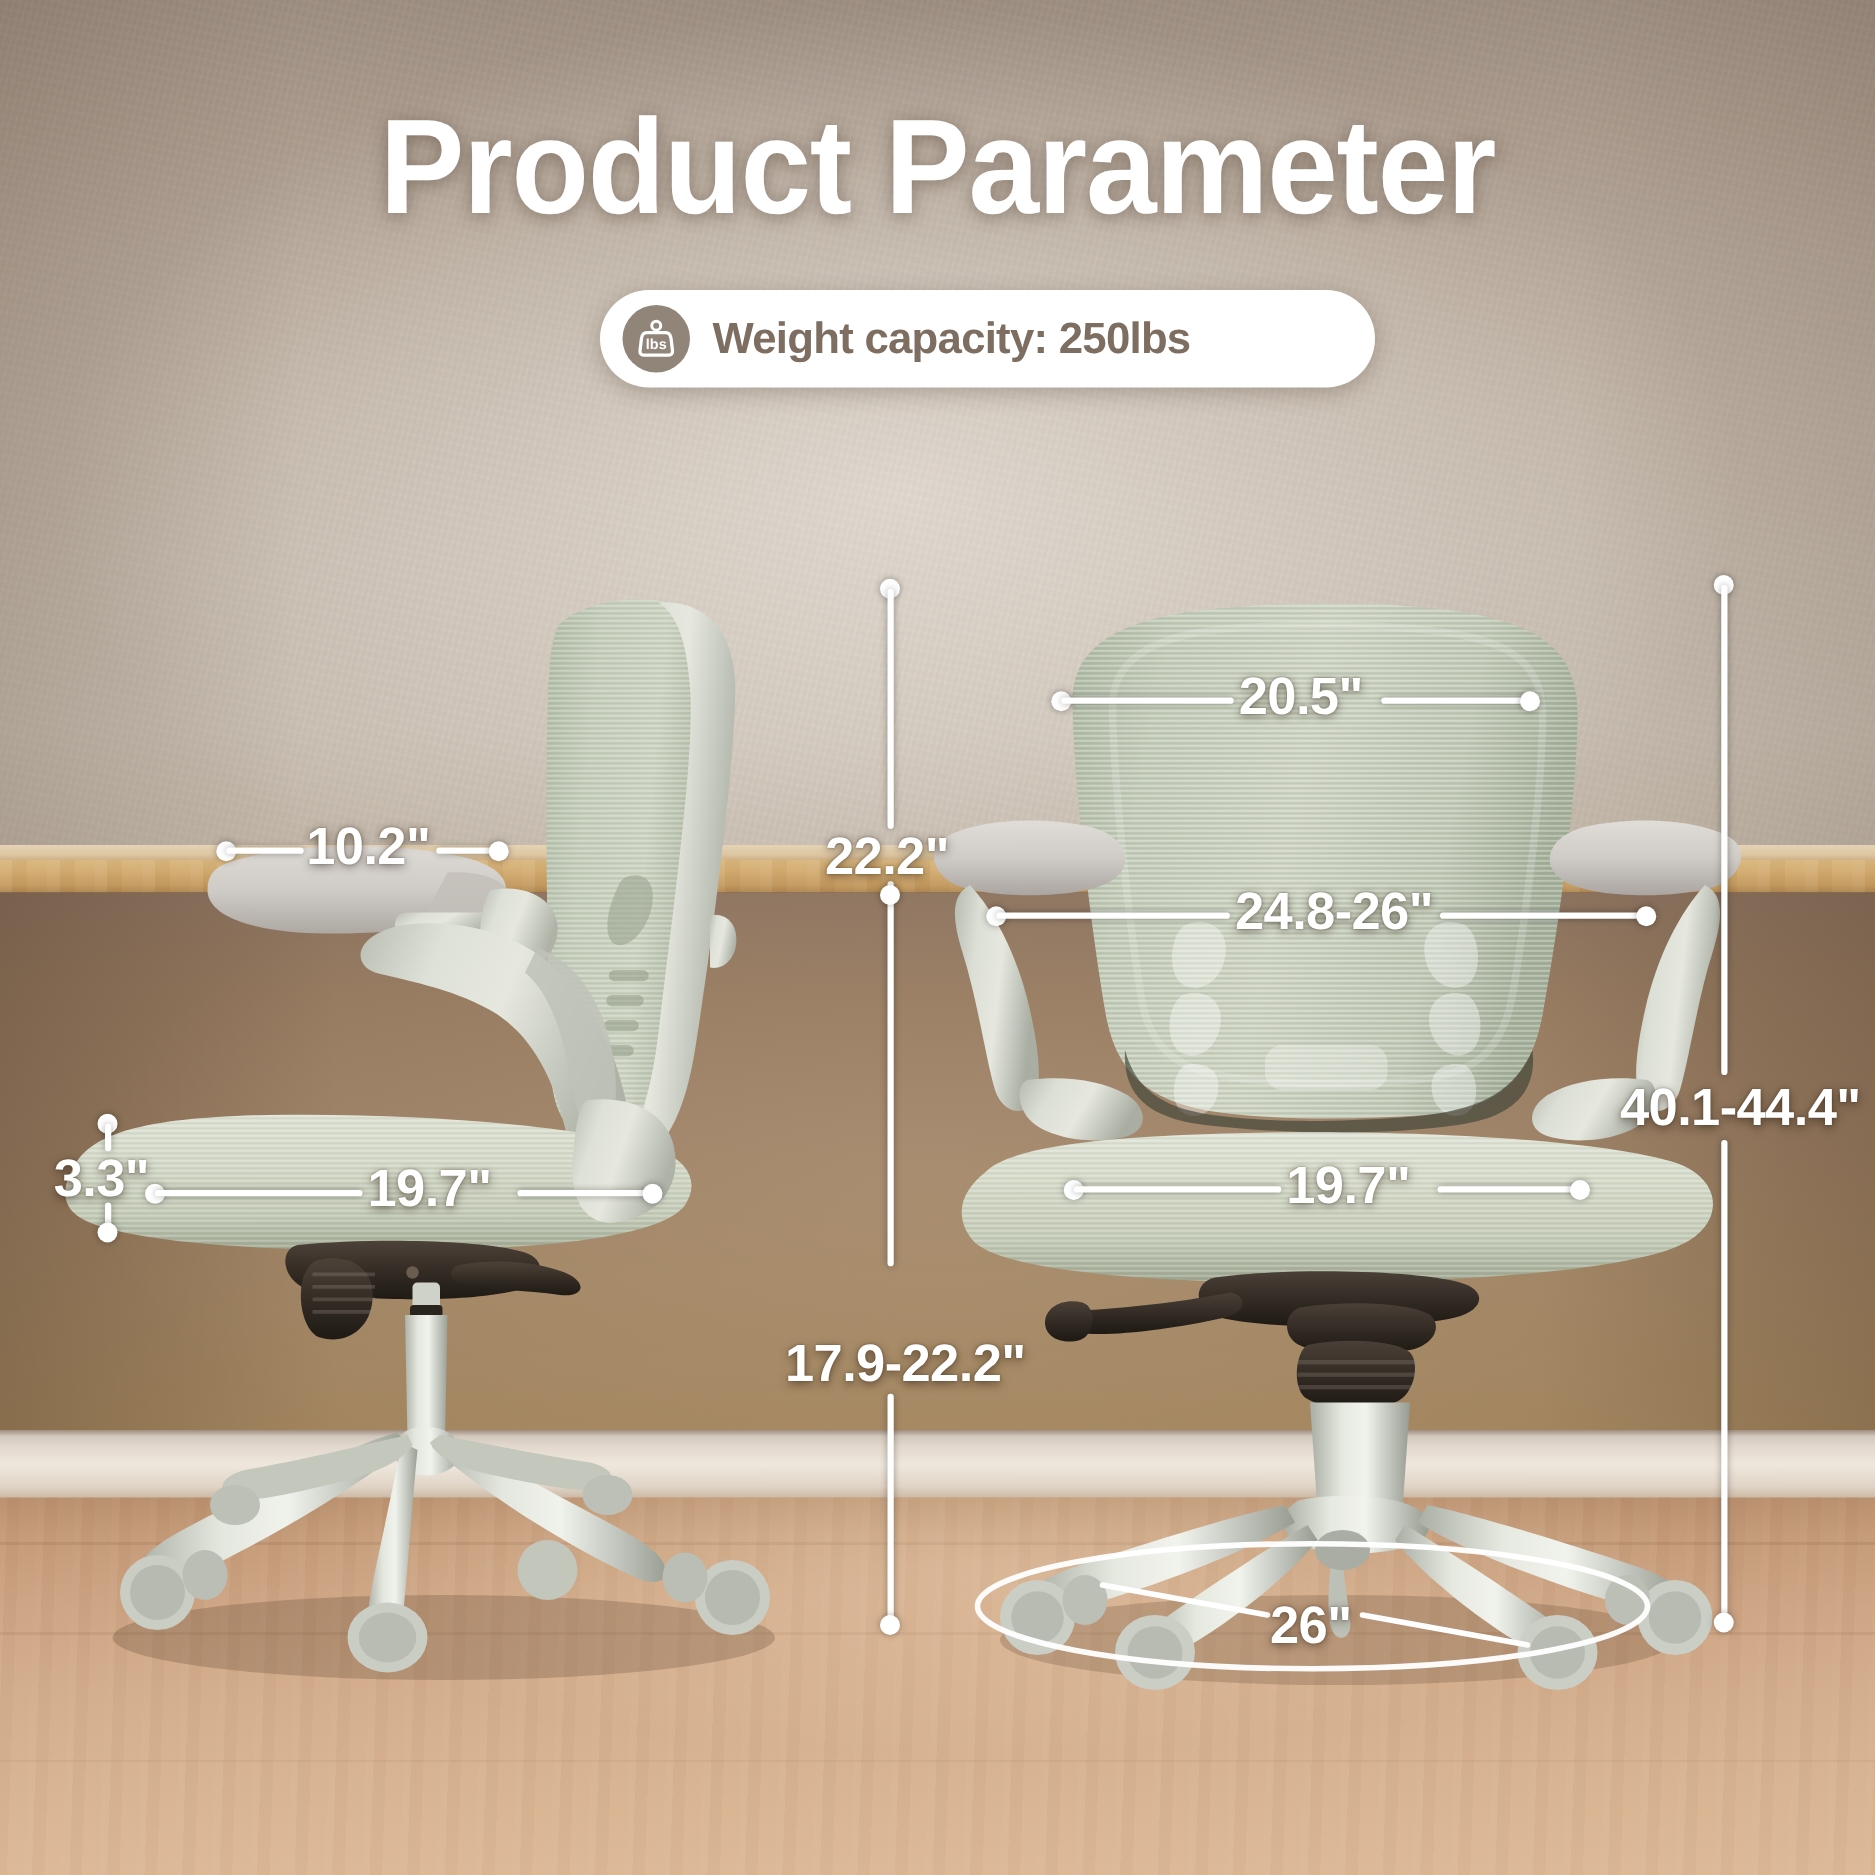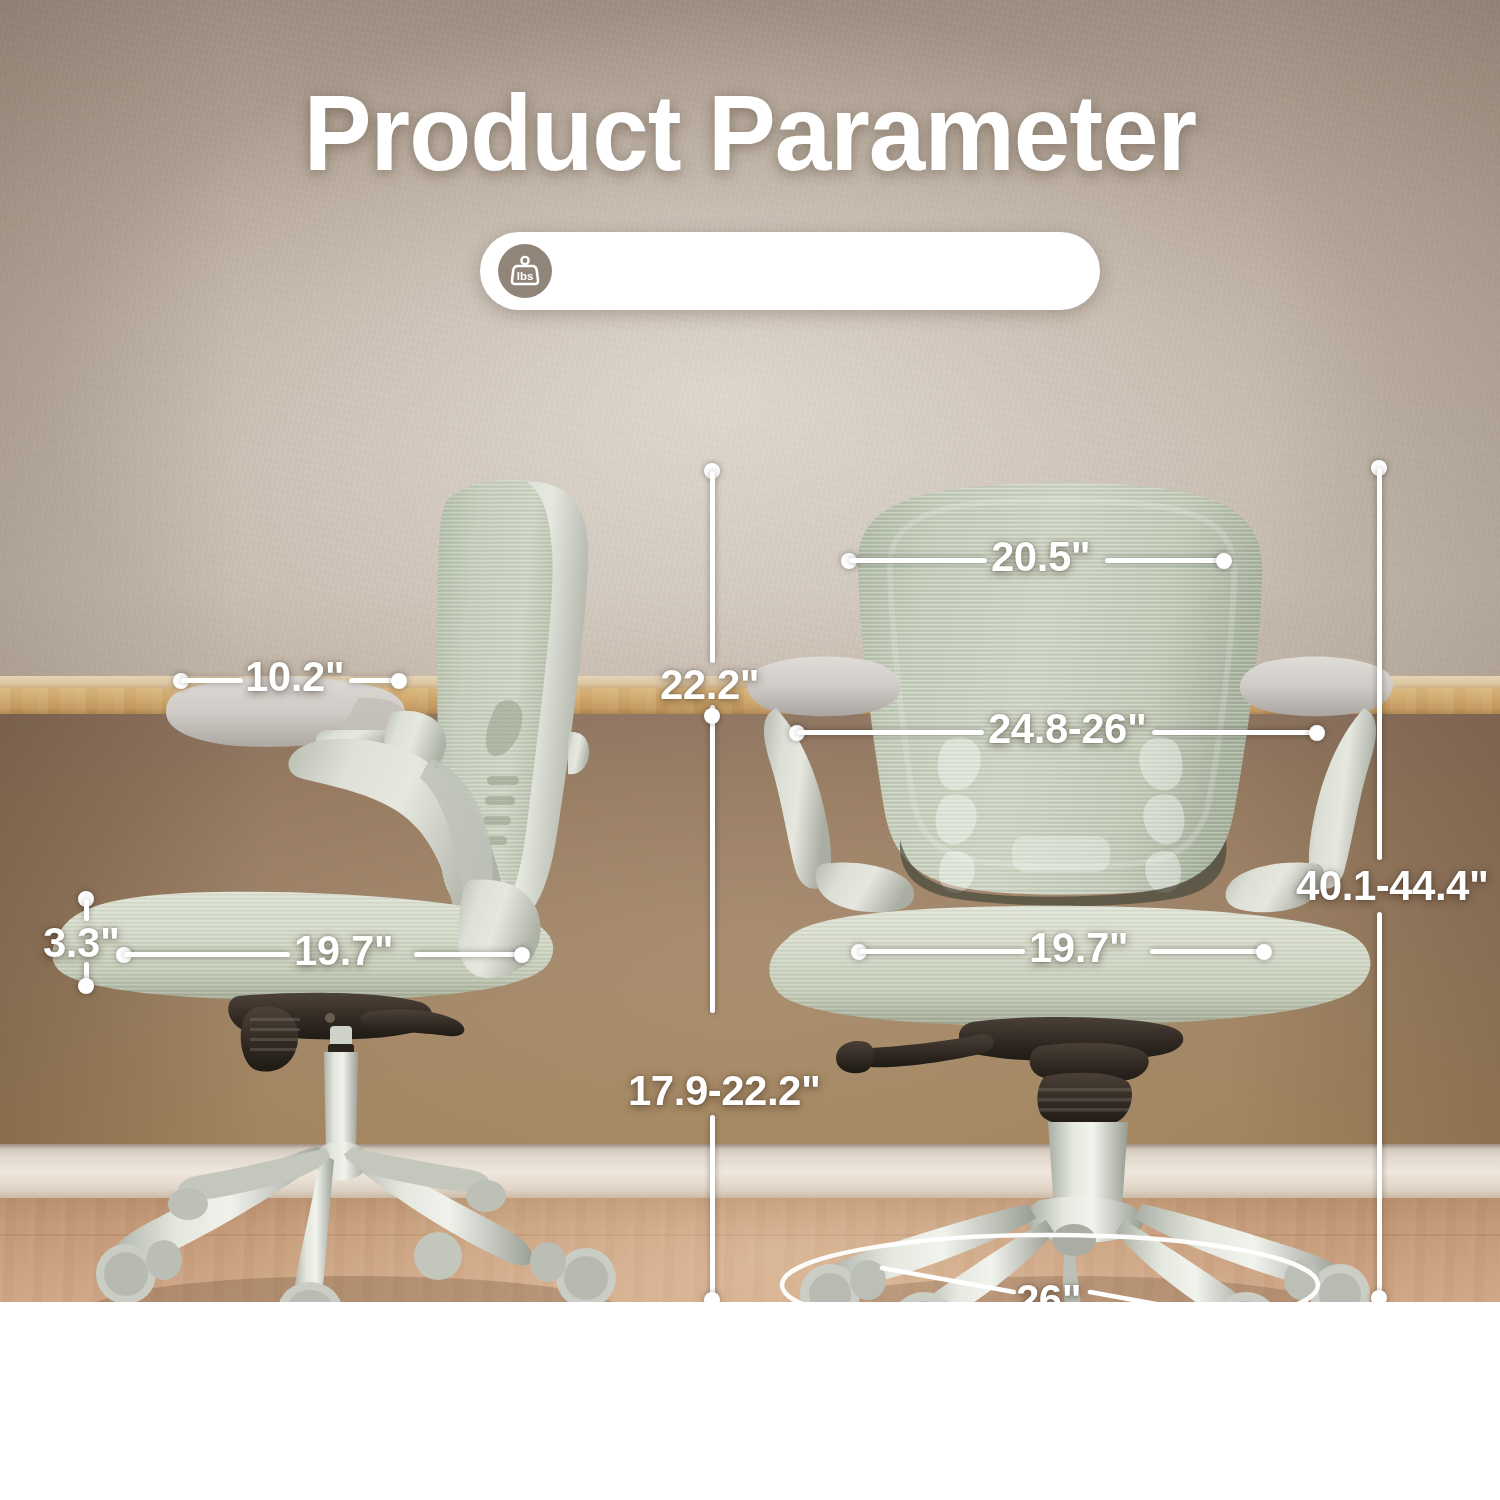--- a/index.html
+++ b/index.html
@@ -1,19 +1,19 @@
 <!DOCTYPE html>
 <html><head>
 <meta charset="utf-8">
 <style>
   html,body{margin:0;padding:0;background:#fff;}
   body{font-family:"Liberation Sans",sans-serif;}
 
   .stage{
-    position:relative;width:1500px;height:1302px;overflow:hidden;
+    position:relative;width:1500px;height:1500px;overflow:hidden;
     background:#ec4899;
   }
 
   
   .wall-upper{
     position:absolute;left:0;top:0;width:1500px;height:680px;
     background:
       radial-gradient(ellipse 900px 520px at 48% 58%, rgba(255,252,248,.50) 0%, rgba(255,250,244,.22) 45%, rgba(255,250,244,0) 75%),
       linear-gradient(180deg,#9d8e81 0%,#a99a8c 14%,#b4a698 30%,#bdb0a2 48%,#c3b7aa 66%,#c6bbae 86%,#c2b6a8 100%);
   }
@@ -443,20 +443,21 @@
   <div class="badge">
     <div class="badge-icon">
       <svg width="34" height="34" viewBox="0 0 34 34">
         <circle cx="17" cy="6.5" r="3.6" fill="none" stroke="#fff" stroke-width="2.4"></circle>
         <path d="M9.5,12 L24.5,12 C27,12 28.4,14 28.8,16.6 L30,26.6
                  C30.3,28.8 29,30 27,30 L7,30 C5,30 3.7,28.8 4,26.6
                  L5.2,16.6 C5.6,14 7,12 9.5,12 Z" fill="none" stroke="#fff" stroke-width="2.6" stroke-linejoin="round"></path>
         <text x="17" y="25.5" text-anchor="middle" fill="#fff" font-family="Liberation Sans, sans-serif" font-size="11.5" font-weight="700">lbs</text>
       </svg>
     </div>
+    <div class="badge-text">Weight capacity: 250lbs</div>
   </div>
 
   <div class="dim">
     <div class="ddot" style="left:173px;top:673px;"></div>
     <div class="dline-h" style="left:181px;top:678px;width:62px;"></div>
     <div class="dlabel" style="left:245px;top:653px;font-size:42px;">10.2"</div>
     <div class="dline-h" style="left:349px;top:678px;width:50px;"></div>
     <div class="ddot" style="left:391px;top:673px;"></div>
   </div>
 

